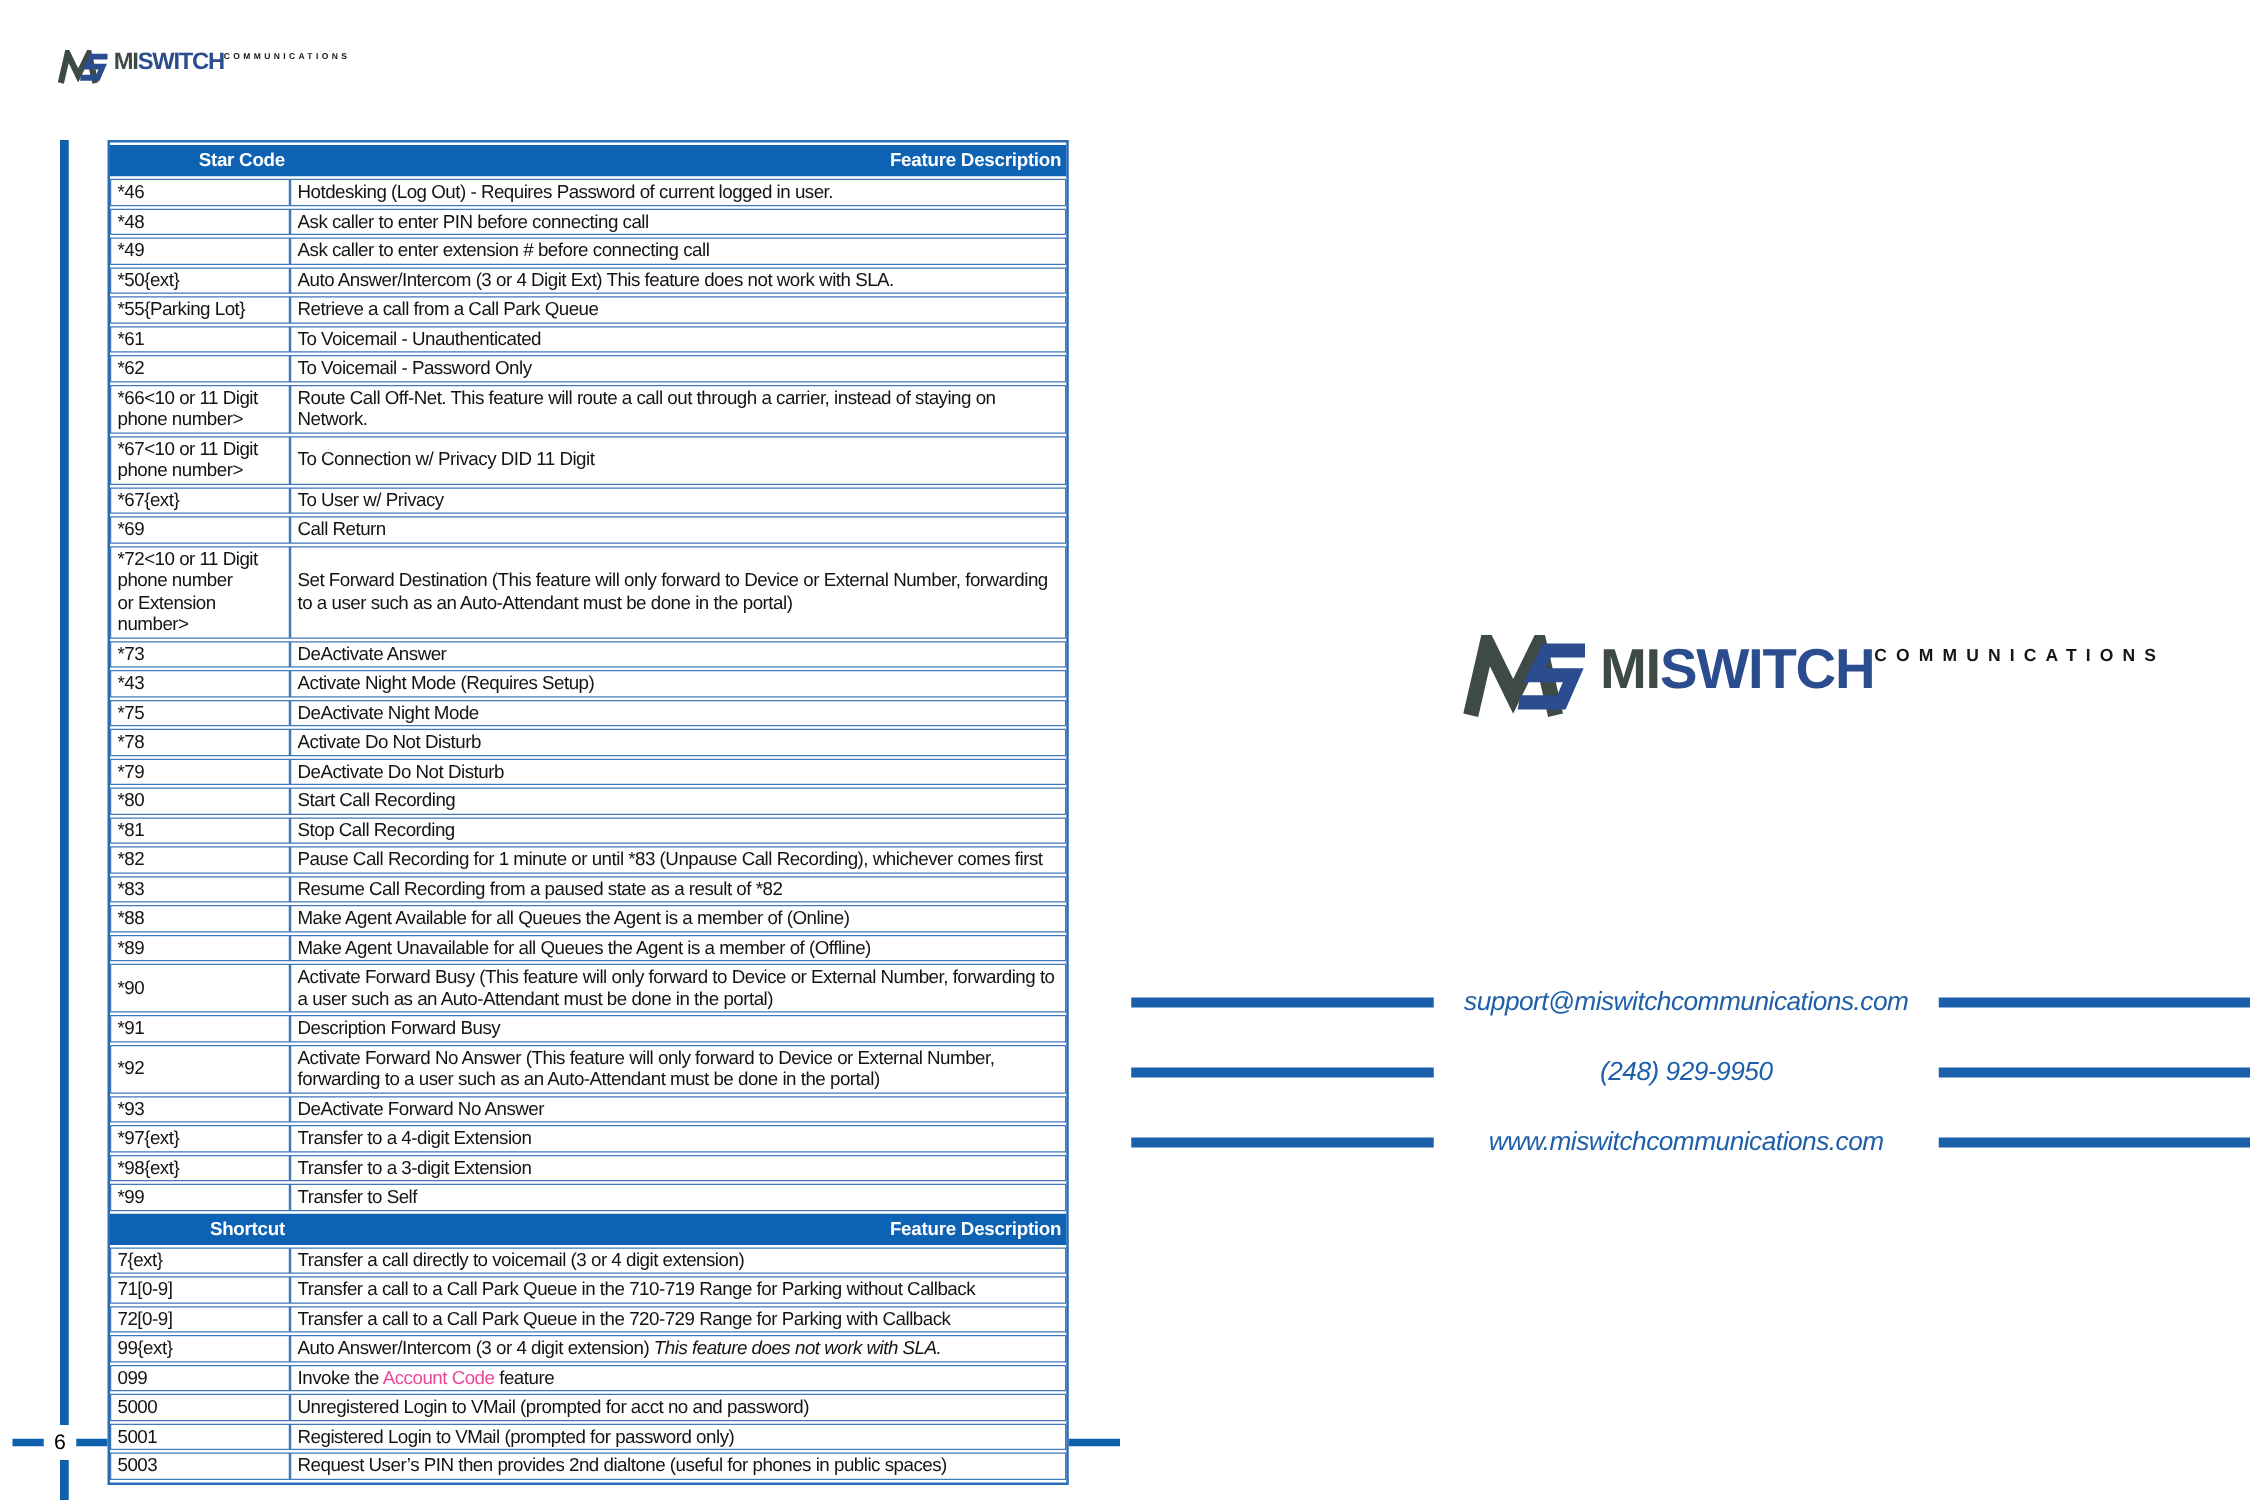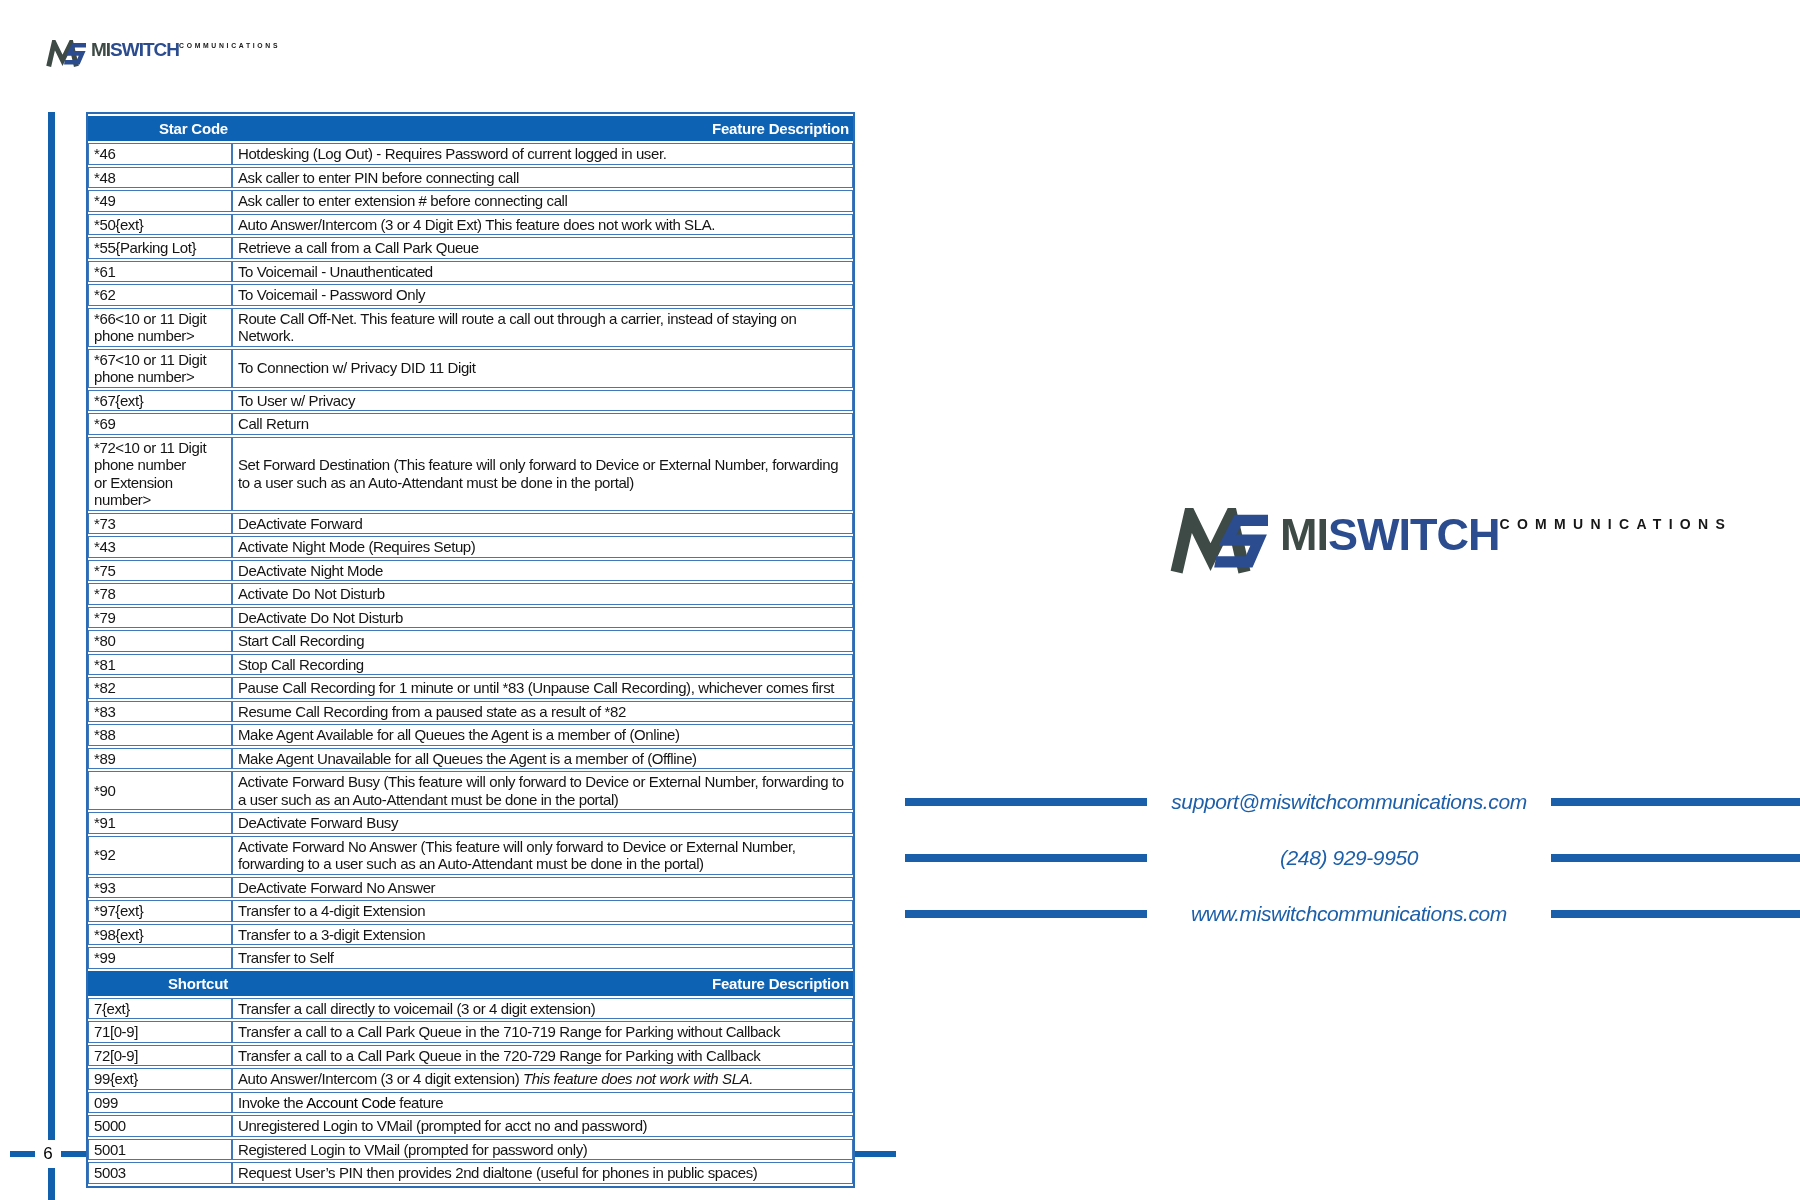--- a/index.html
+++ b/index.html
@@ -44,21 +44,21 @@
     background: #0d62b4; color: #ffffff; font-weight: bold; text-align: right;
     font-size: 15px; line-height: 17px; padding: 4px 4px; letter-spacing: -0.2px;
   }
   table.codes th.code-col { width: 144px; }
   table.codes td {
     border: 1px solid #4078ba; font-size: 15px; line-height: 17.5px;
     padding: 1px 5px; vertical-align: middle; letter-spacing: -0.4px; color: #141414;
   }
   table.codes td.code { white-space: pre-line; }
   .ital { font-style: italic; }
-  .acct-link { color: #000000; text-decoration: none; text-align: right; }
+  .acct-link { color: #ec4899; text-decoration: none; text-align: right; }
 
   
   .contact-row {
     position: absolute; left: 905px; width: 895px; height: 22px;
     display: flex; align-items: center;
   }
   .bar { height: 8px; background: #1a5fa9; }
   .bar-left { width: 242px; }
   .bar-right { flex: 1; }
   .contact-text {
@@ -146,21 +146,21 @@
         </tr>
         <tr>
           <td class="code">*72&lt;10 or 11 Digit
 phone number
 or Extension
 number&gt;</td>
           <td class="desc"><span>Set Forward Destination (This feature will only forward to Device or External Number, forwarding to a user such as an Auto-Attendant must be done in the portal)</span></td>
         </tr>
         <tr>
           <td class="code">*73</td>
-          <td class="desc"><span>DeActivate Forward</span></td>
+          <td class="desc"><span>DeActivate Answer</span></td>
         </tr>
         <tr>
           <td class="code">*43</td>
           <td class="desc"><span>Activate Night Mode (Requires Setup)</span></td>
         </tr>
         <tr>
           <td class="code">*75</td>
           <td class="desc"><span>DeActivate Night Mode</span></td>
         </tr>
         <tr>
@@ -194,21 +194,21 @@
         <tr>
           <td class="code">*89</td>
           <td class="desc"><span>Make Agent Unavailable for all Queues the Agent is a member of (Offline)</span></td>
         </tr>
         <tr>
           <td class="code">*90</td>
           <td class="desc"><span>Activate Forward Busy (This feature will only forward to Device or External Number, forwarding to a user such as an Auto-Attendant must be done in the portal)</span></td>
         </tr>
         <tr>
           <td class="code">*91</td>
-          <td class="desc"><span>DeActivate Forward Busy</span></td>
+          <td class="desc"><span>Description Forward Busy</span></td>
         </tr>
         <tr>
           <td class="code">*92</td>
           <td class="desc"><span>Activate Forward No Answer (This feature will only forward to Device or External Number, forwarding to a user such as an Auto-Attendant must be done in the portal)</span></td>
         </tr>
         <tr>
           <td class="code">*93</td>
           <td class="desc"><span>DeActivate Forward No Answer</span></td>
         </tr>
         <tr>

